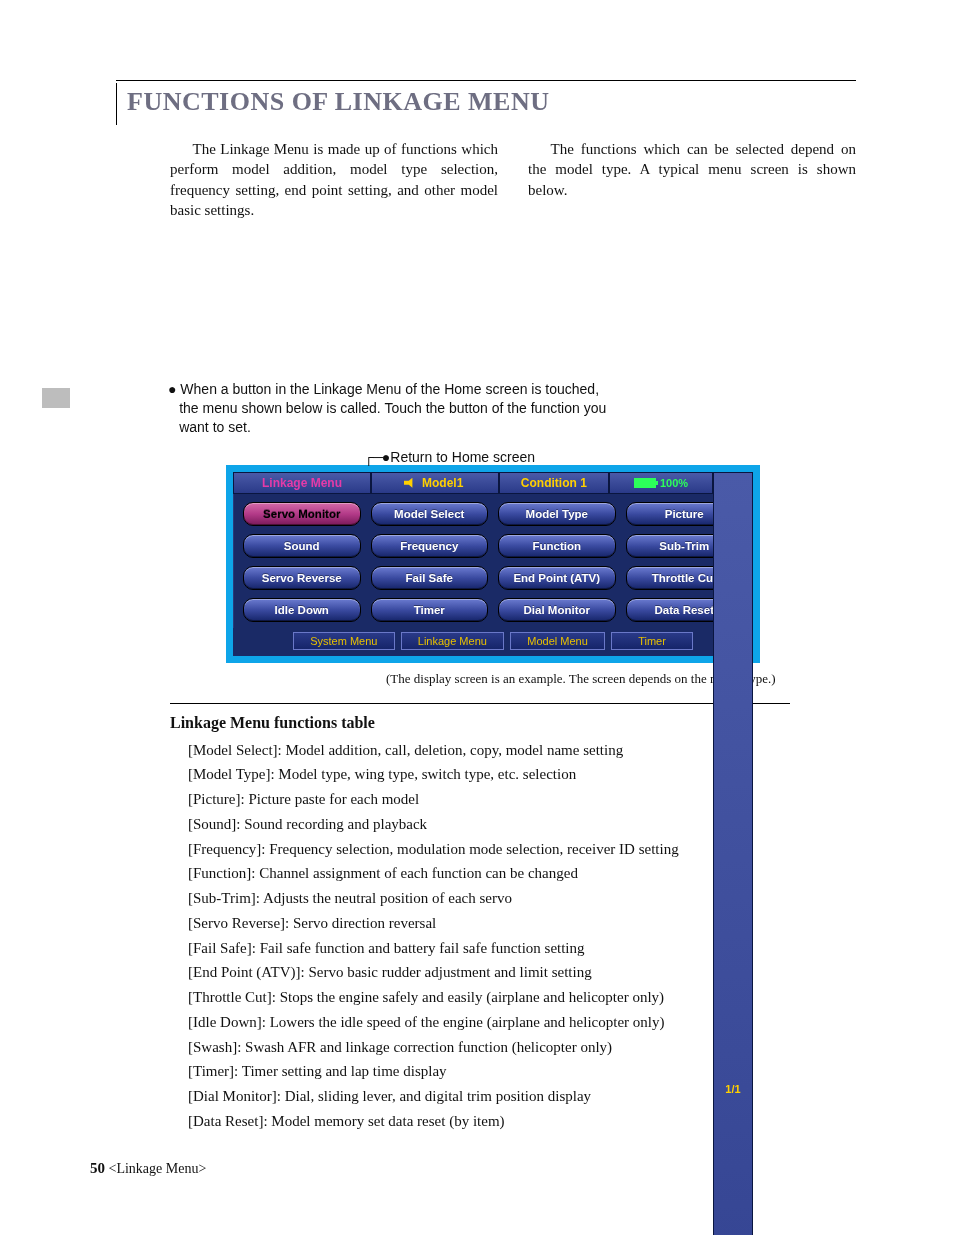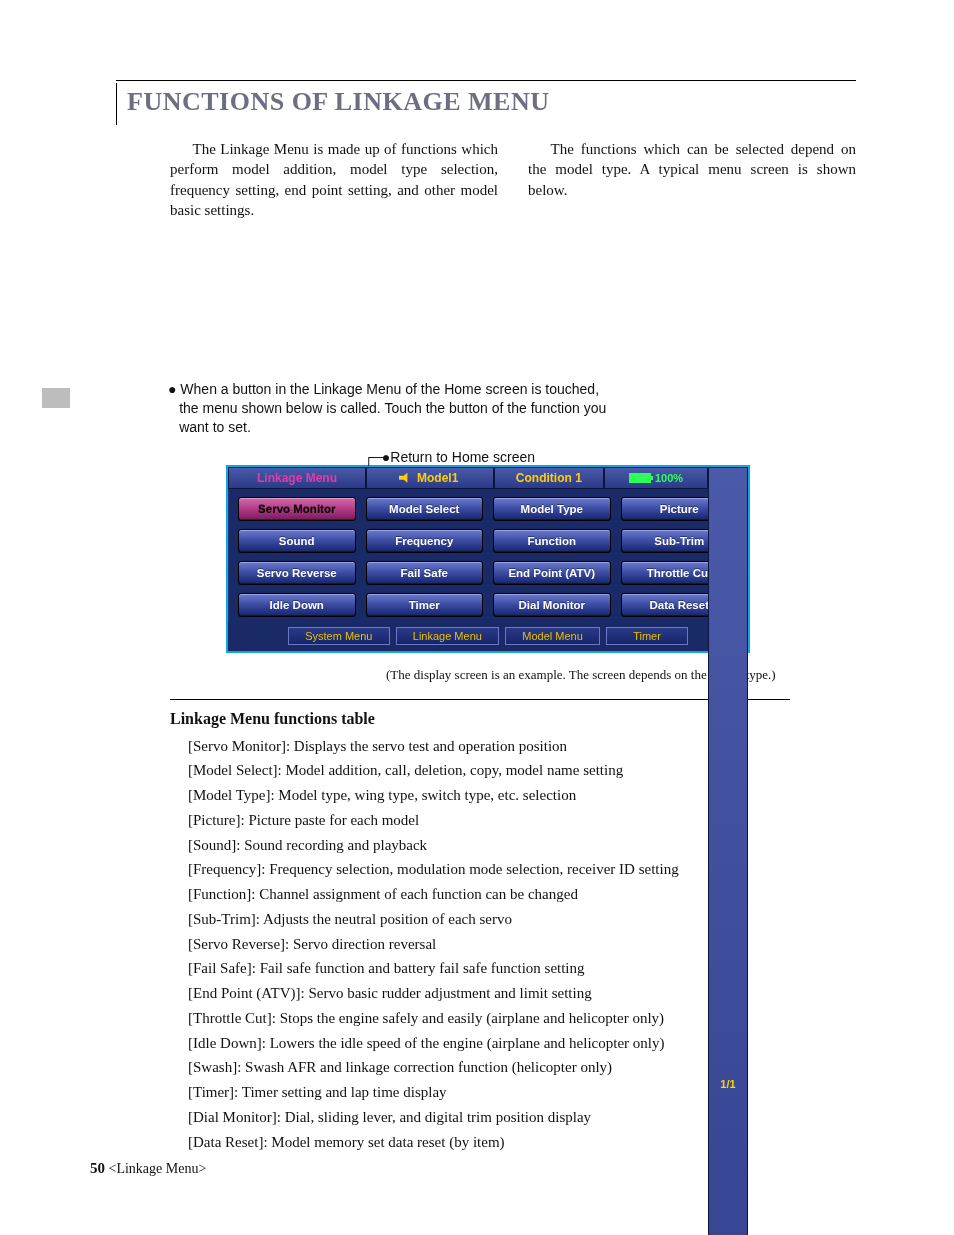--- a/index.html
+++ b/index.html
@@ -67,24 +67,24 @@
   }
   .annotation {
     margin: 12px 0 -2px 248px;
     font-family: Arial, Helvetica, sans-serif;
     font-size: 14px;
   }
   .annotation .dash { letter-spacing: -1px; }
 
   
   .screen {
-    margin: 2px 0 14px 110px;
+    margin: 2px 0 8px 110px;
     width: 520px;
     background: #1a2a66;
-    border: 2px solid #0ea5e9;
+    border: 7px solid #0ea5e9;
     box-shadow: 0 0 0 1px #2a3a7a inset;
     padding: 0;
     font-family: Arial, Helvetica, sans-serif;
   }
   .topbar {
     display: flex;
     align-items: stretch;
     height: 22px;
     font-size: 12px;
     font-weight: bold;
@@ -129,21 +129,21 @@
   }
 
   .grid {
     display: grid;
     grid-template-columns: repeat(4, 1fr);
     gap: 8px 10px;
     padding: 8px 10px 6px 10px;
   }
   .btn {
     height: 22px;
-    border-radius: 3px;
+    border-radius: 10px;
     border: 1px solid #000;
     background: linear-gradient(#6b7bd0 0%, #3a4aa0 50%, #16256a 100%);
     box-shadow: inset 0 1px 0 rgba(255,255,255,.35), inset 0 -1px 0 rgba(0,0,0,.4);
     color: #fff;
     font-size: 11.5px;
     font-weight: bold;
     display: flex;
     align-items: center;
     justify-content: center;
     text-shadow: 0 -1px 0 rgba(0,0,0,.4);
@@ -269,21 +269,20 @@
           <div class="tab last">Timer</div>
         </div>
     </div>
 
     <div class="caption">(The display screen is an example. The screen depends on the model type.)</div>
 
     <hr class="sep">
 
     <div class="subhead">Linkage Menu functions table</div>
     <div class="func-list" id="func-list">
-        <div>[Servo Monitor]: Displays the servo test and operation position</div>
         <div>[Model Select]: Model addition, call, deletion, copy, model name setting</div>
         <div>[Model Type]: Model type, wing type, switch type, etc. selection</div>
         <div>[Picture]: Picture paste for each model</div>
         <div>[Sound]: Sound recording and playback</div>
         <div>[Frequency]: Frequency selection, modulation mode selection, receiver ID setting</div>
         <div>[Function]: Channel assignment of each function can be changed</div>
         <div>[Sub-Trim]: Adjusts the neutral position of each servo</div>
         <div>[Servo Reverse]: Servo direction reversal</div>
         <div>[Fail Safe]: Fail safe function and battery fail safe function setting</div>
         <div>[End Point (ATV)]: Servo basic rudder adjustment and limit setting</div>

